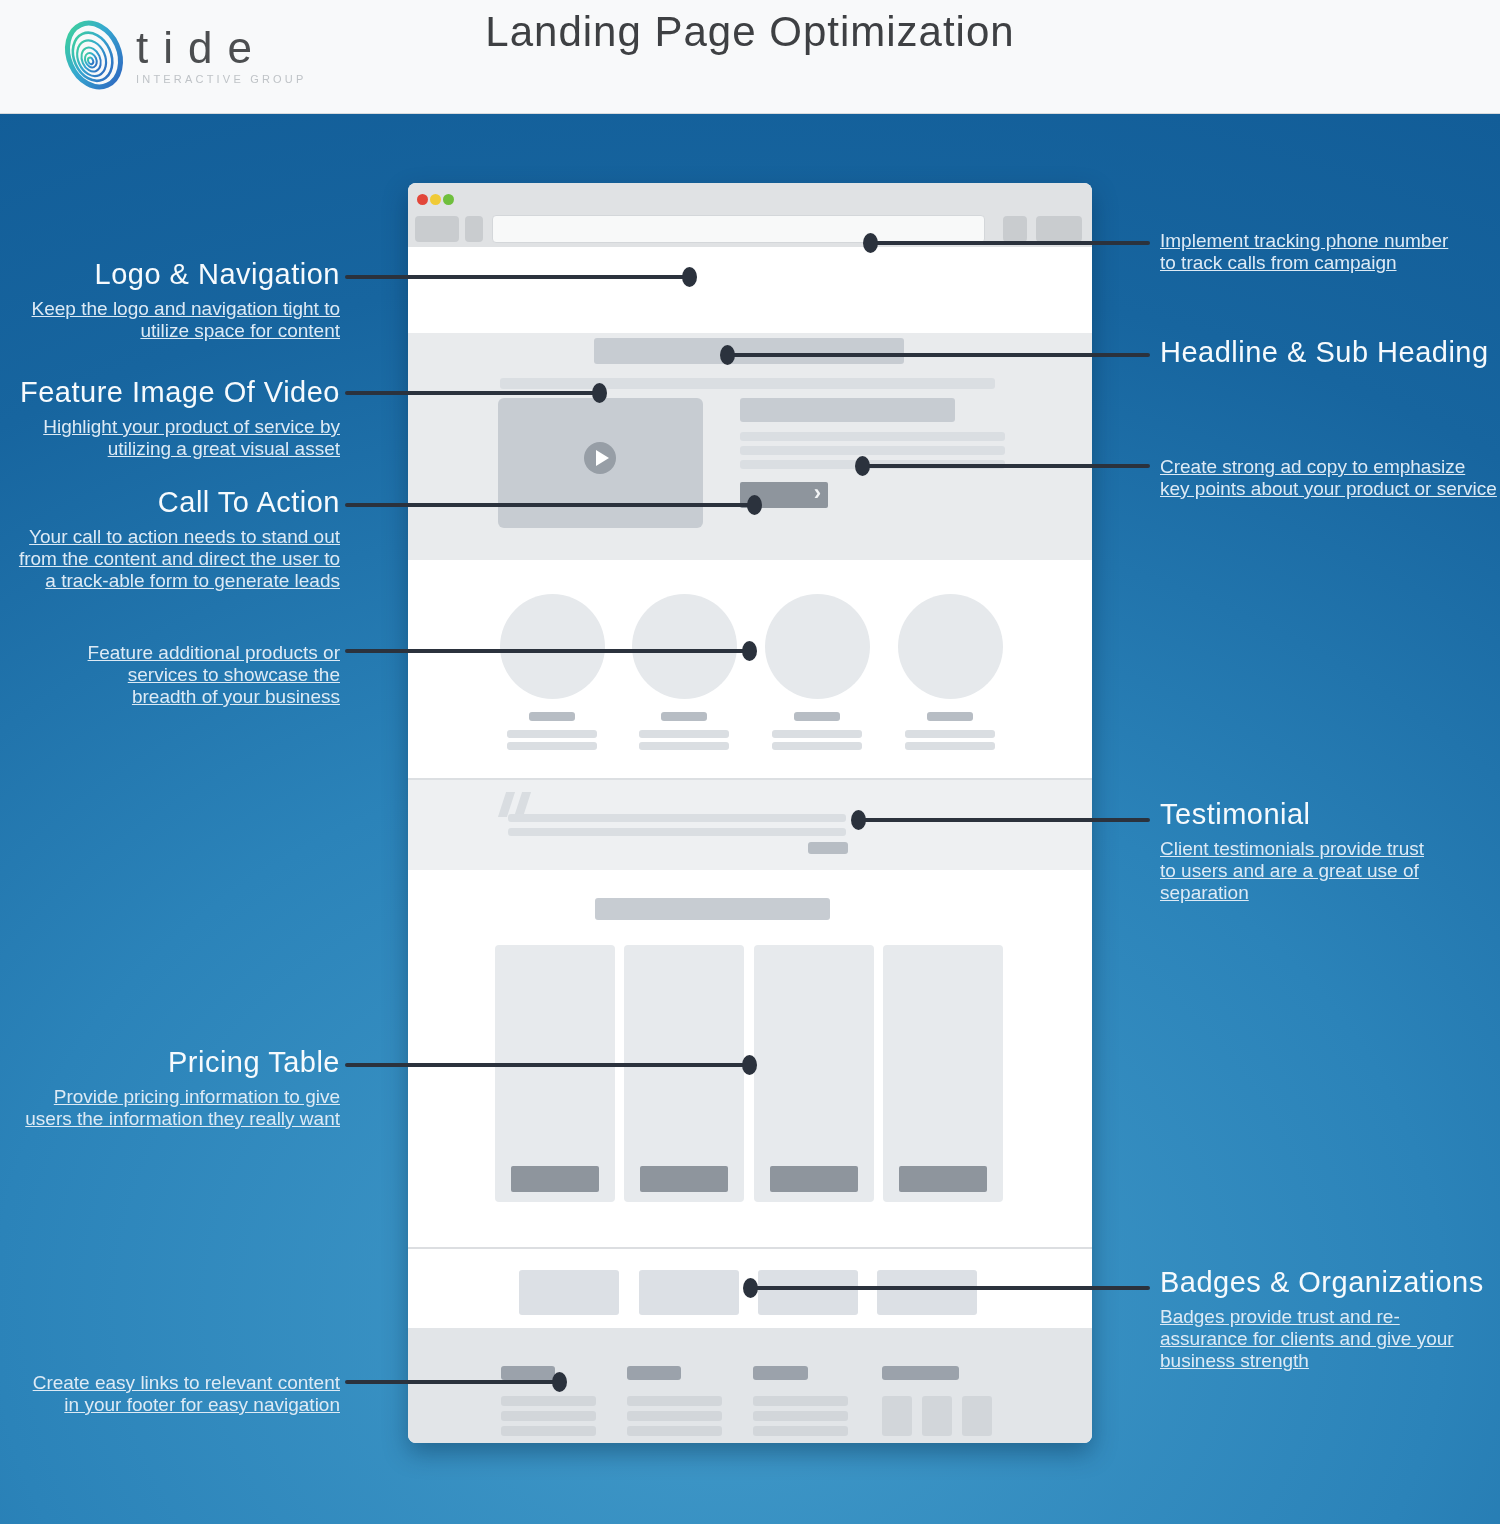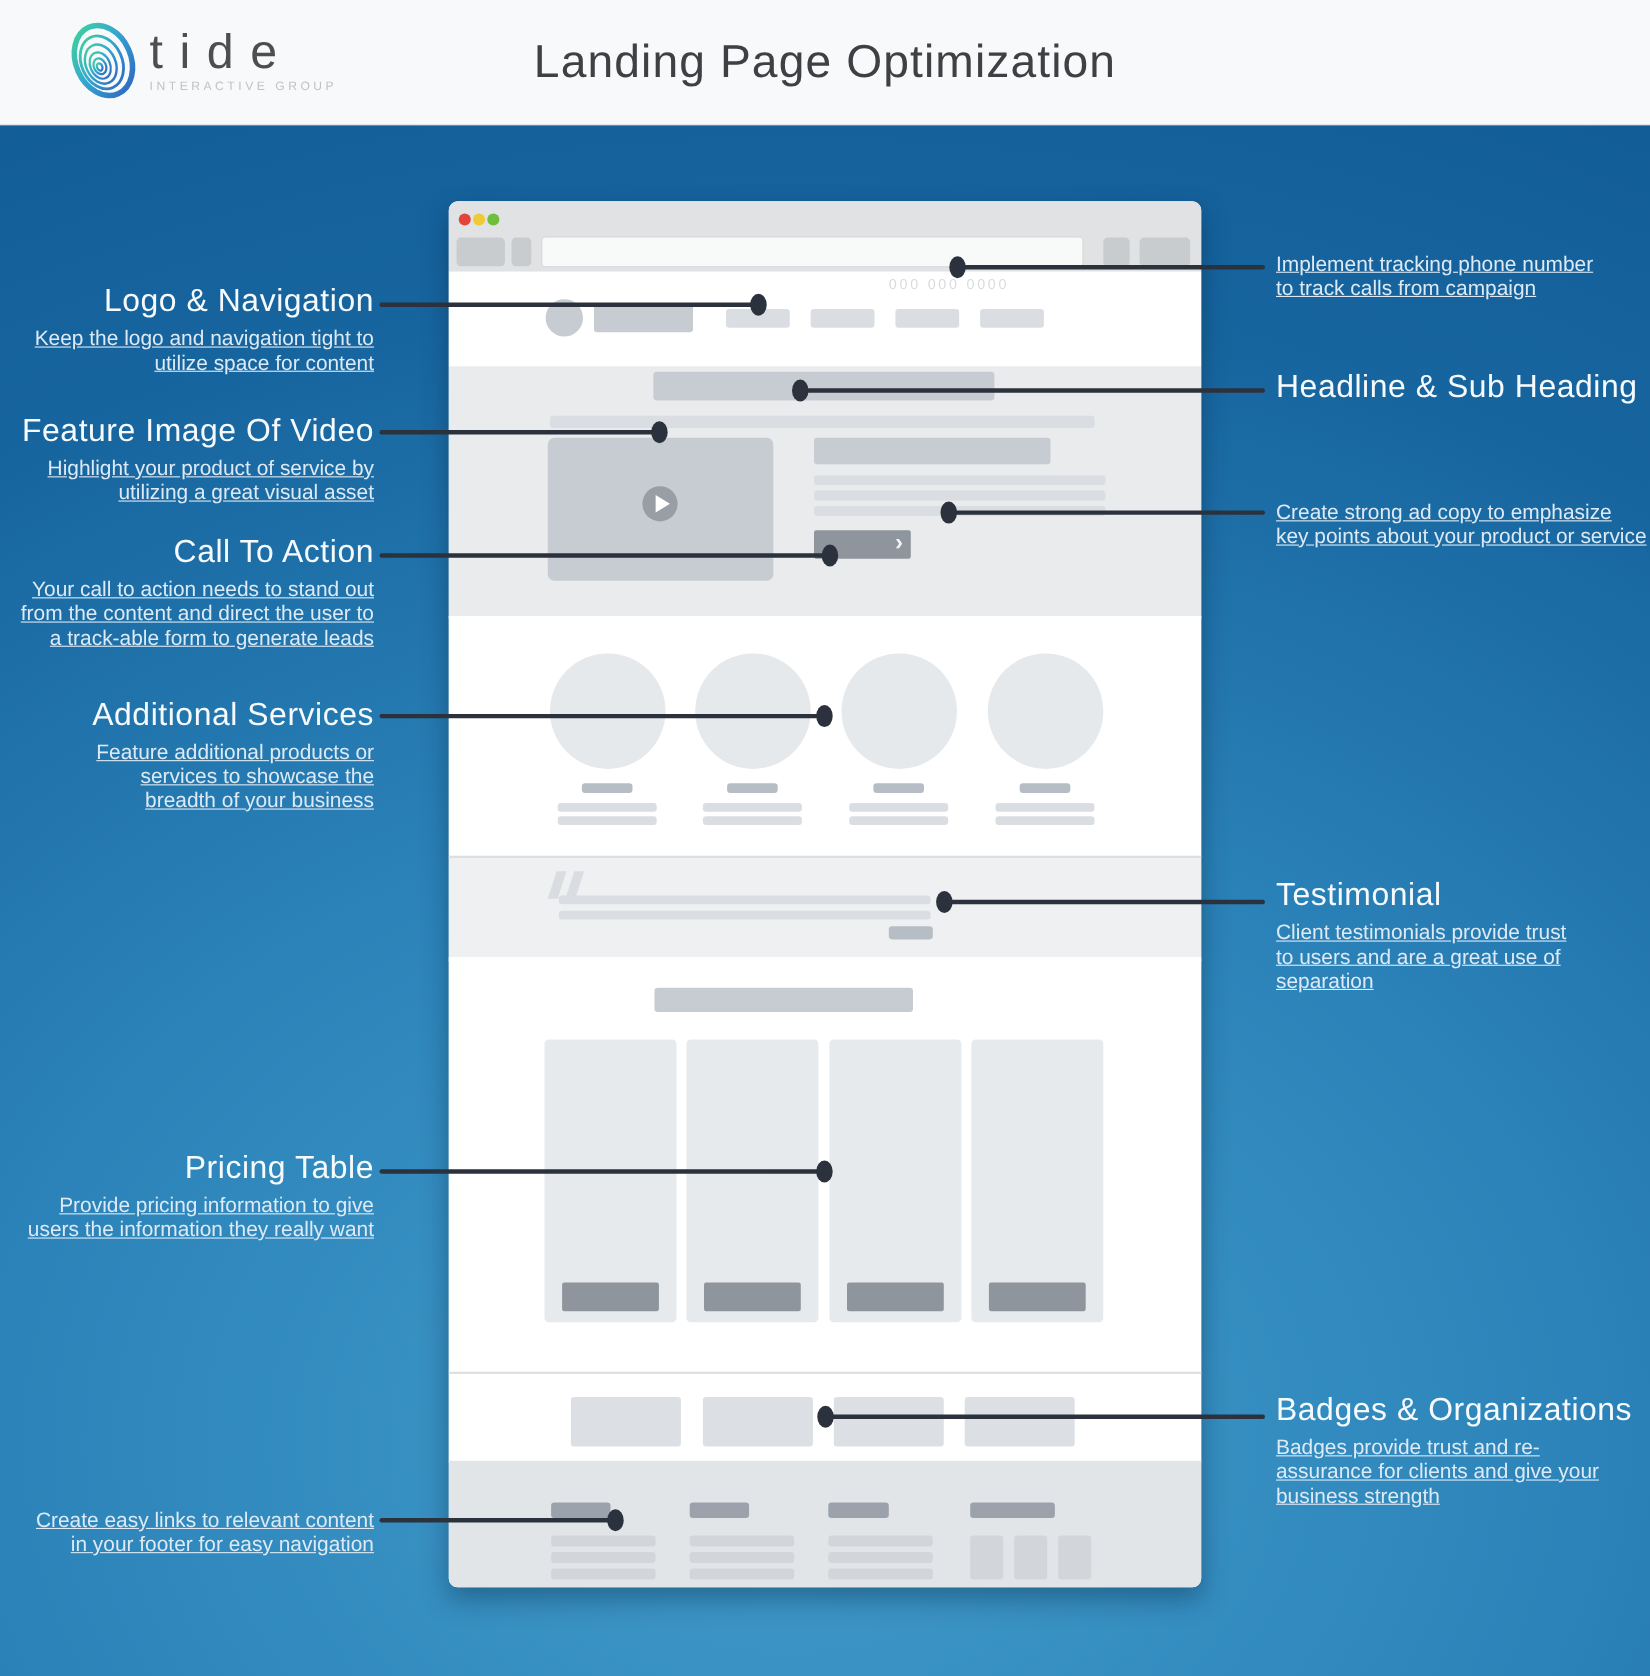--- a/index.html
+++ b/index.html
@@ -8,21 +8,21 @@
     font-family:"Liberation Sans","DejaVu Sans",sans-serif;
     background:radial-gradient(115% 88% at 48% 86%, #429bca 0%, #2b83b9 42%, #17659f 78%, #125d98 100%);
   }
   
   .banner{position:absolute;left:0;top:0;width:1500px;height:113px;background:#f8f9fa;
           box-shadow:0 1px 0 #d7dadd;z-index:5;}
   .logo-wrap{position:absolute;left:62px;top:14px;display:flex;align-items:center;}
   .logo-text{margin-left:10px;}
   .logo-name{font-size:44px;color:#4c4e50;letter-spacing:15px;font-weight:400;line-height:44px;}
   .logo-tagline{font-size:11px;color:#bfc3c7;letter-spacing:3.2px;margin-top:3px;}
-  .main-title{position:absolute;left:0;top:32px;width:100%;text-align:center;
+  .main-title{position:absolute;left:0;top:8px;width:100%;text-align:center;
               font-size:42px;color:#3e4043;letter-spacing:1px;}
   .main-subtitle{position:absolute;left:0;top:74px;width:100%;text-align:center;
               font-size:19px;color:#94999e;letter-spacing:2.2px;}
   
   .ann{position:absolute;z-index:6;color:#fff;}
   .ann-left{right:1160px;width:330px;text-align:right;}
   .ann-right{left:1160px;width:340px;text-align:left;}
   .ann-title{font-size:29px;font-weight:400;color:#f6fafd;letter-spacing:.5px;line-height:32px;}
   .ann-desc{font-size:19px;color:#ddeaf5;line-height:22px;margin-top:8px;text-decoration:underline;}
   .ann-left .ann-desc{margin-left:auto;}
@@ -110,29 +110,20 @@
     <div class="tdot" style="left:9px;background:#e2463a"></div>
     <div class="tdot" style="left:22px;background:#f0ca36"></div>
     <div class="tdot" style="left:35px;background:#6fbf3d"></div>
     <div class="cbtn" style="left:7px;width:44px"></div>
     <div class="cbtn" style="left:57px;width:18px"></div>
     <div class="url"></div>
     <div class="cbtn" style="left:595px;width:24px"></div>
     <div class="cbtn" style="left:628px;width:46px"></div>
   </div>
 
-  <div class="sec page-header">
-    <div class="phone">000 000 0000</div>
-    <div class="shape mid" style="left:88px;top:25px;width:34px;height:34px;border-radius:50%"></div>
-    <div class="shape mid" style="left:132px;top:30px;width:90px;height:25px"></div>
-    <div class="shape light" style="left:252px;top:34px;width:58px;height:17px"></div>
-    <div class="shape light" style="left:329px;top:34px;width:58px;height:17px"></div>
-    <div class="shape light" style="left:406px;top:34px;width:58px;height:17px"></div>
-    <div class="shape light" style="left:483px;top:34px;width:58px;height:17px"></div>
-  </div>
 
   <div class="sec hero">
     <div class="shape mid" style="left:186px;top:5px;width:310px;height:26px"></div>
     <div class="shape light" style="left:92px;top:45px;width:495px;height:11px"></div>
     <div class="shape mid" style="left:90px;top:65px;width:205px;height:130px;border-radius:6px">
       <div class="play"></div>
     </div>
     <div class="shape mid" style="left:332px;top:65px;width:215px;height:24px"></div>
     <div class="shape light" style="left:332px;top:99px;width:265px;height:9px"></div>
     <div class="shape light" style="left:332px;top:113px;width:265px;height:9px"></div>
@@ -226,21 +217,20 @@
 </div>
 <div class="ann ann-left" style="top:376px">
   <div class="ann-title">Feature Image Of Video</div>
   <div class="ann-desc" style="width:315px">Highlight your product of service by utilizing a great visual asset</div>
 </div>
 <div class="ann ann-left" style="top:486px">
   <div class="ann-title">Call To Action</div>
   <div class="ann-desc" style="width:330px">Your call to action needs to stand out from the content and direct the user to a track-able form to generate leads</div>
 </div>
 <div class="ann ann-left" style="top:634px">
-  <div class="ann-title">Additional Services</div>
   <div class="ann-desc" style="width:270px">Feature additional products or services to showcase the breadth of your business</div>
 </div>
 <div class="ann ann-left" style="top:1046px">
   <div class="ann-title">Pricing Table</div>
   <div class="ann-desc" style="width:330px">Provide pricing information to give users the information they really want</div>
 </div>
 <div class="ann ann-left" style="top:1364px">
   <div class="ann-desc" style="width:325px">Create easy links to relevant content in your footer for easy navigation</div>
 </div>
 

